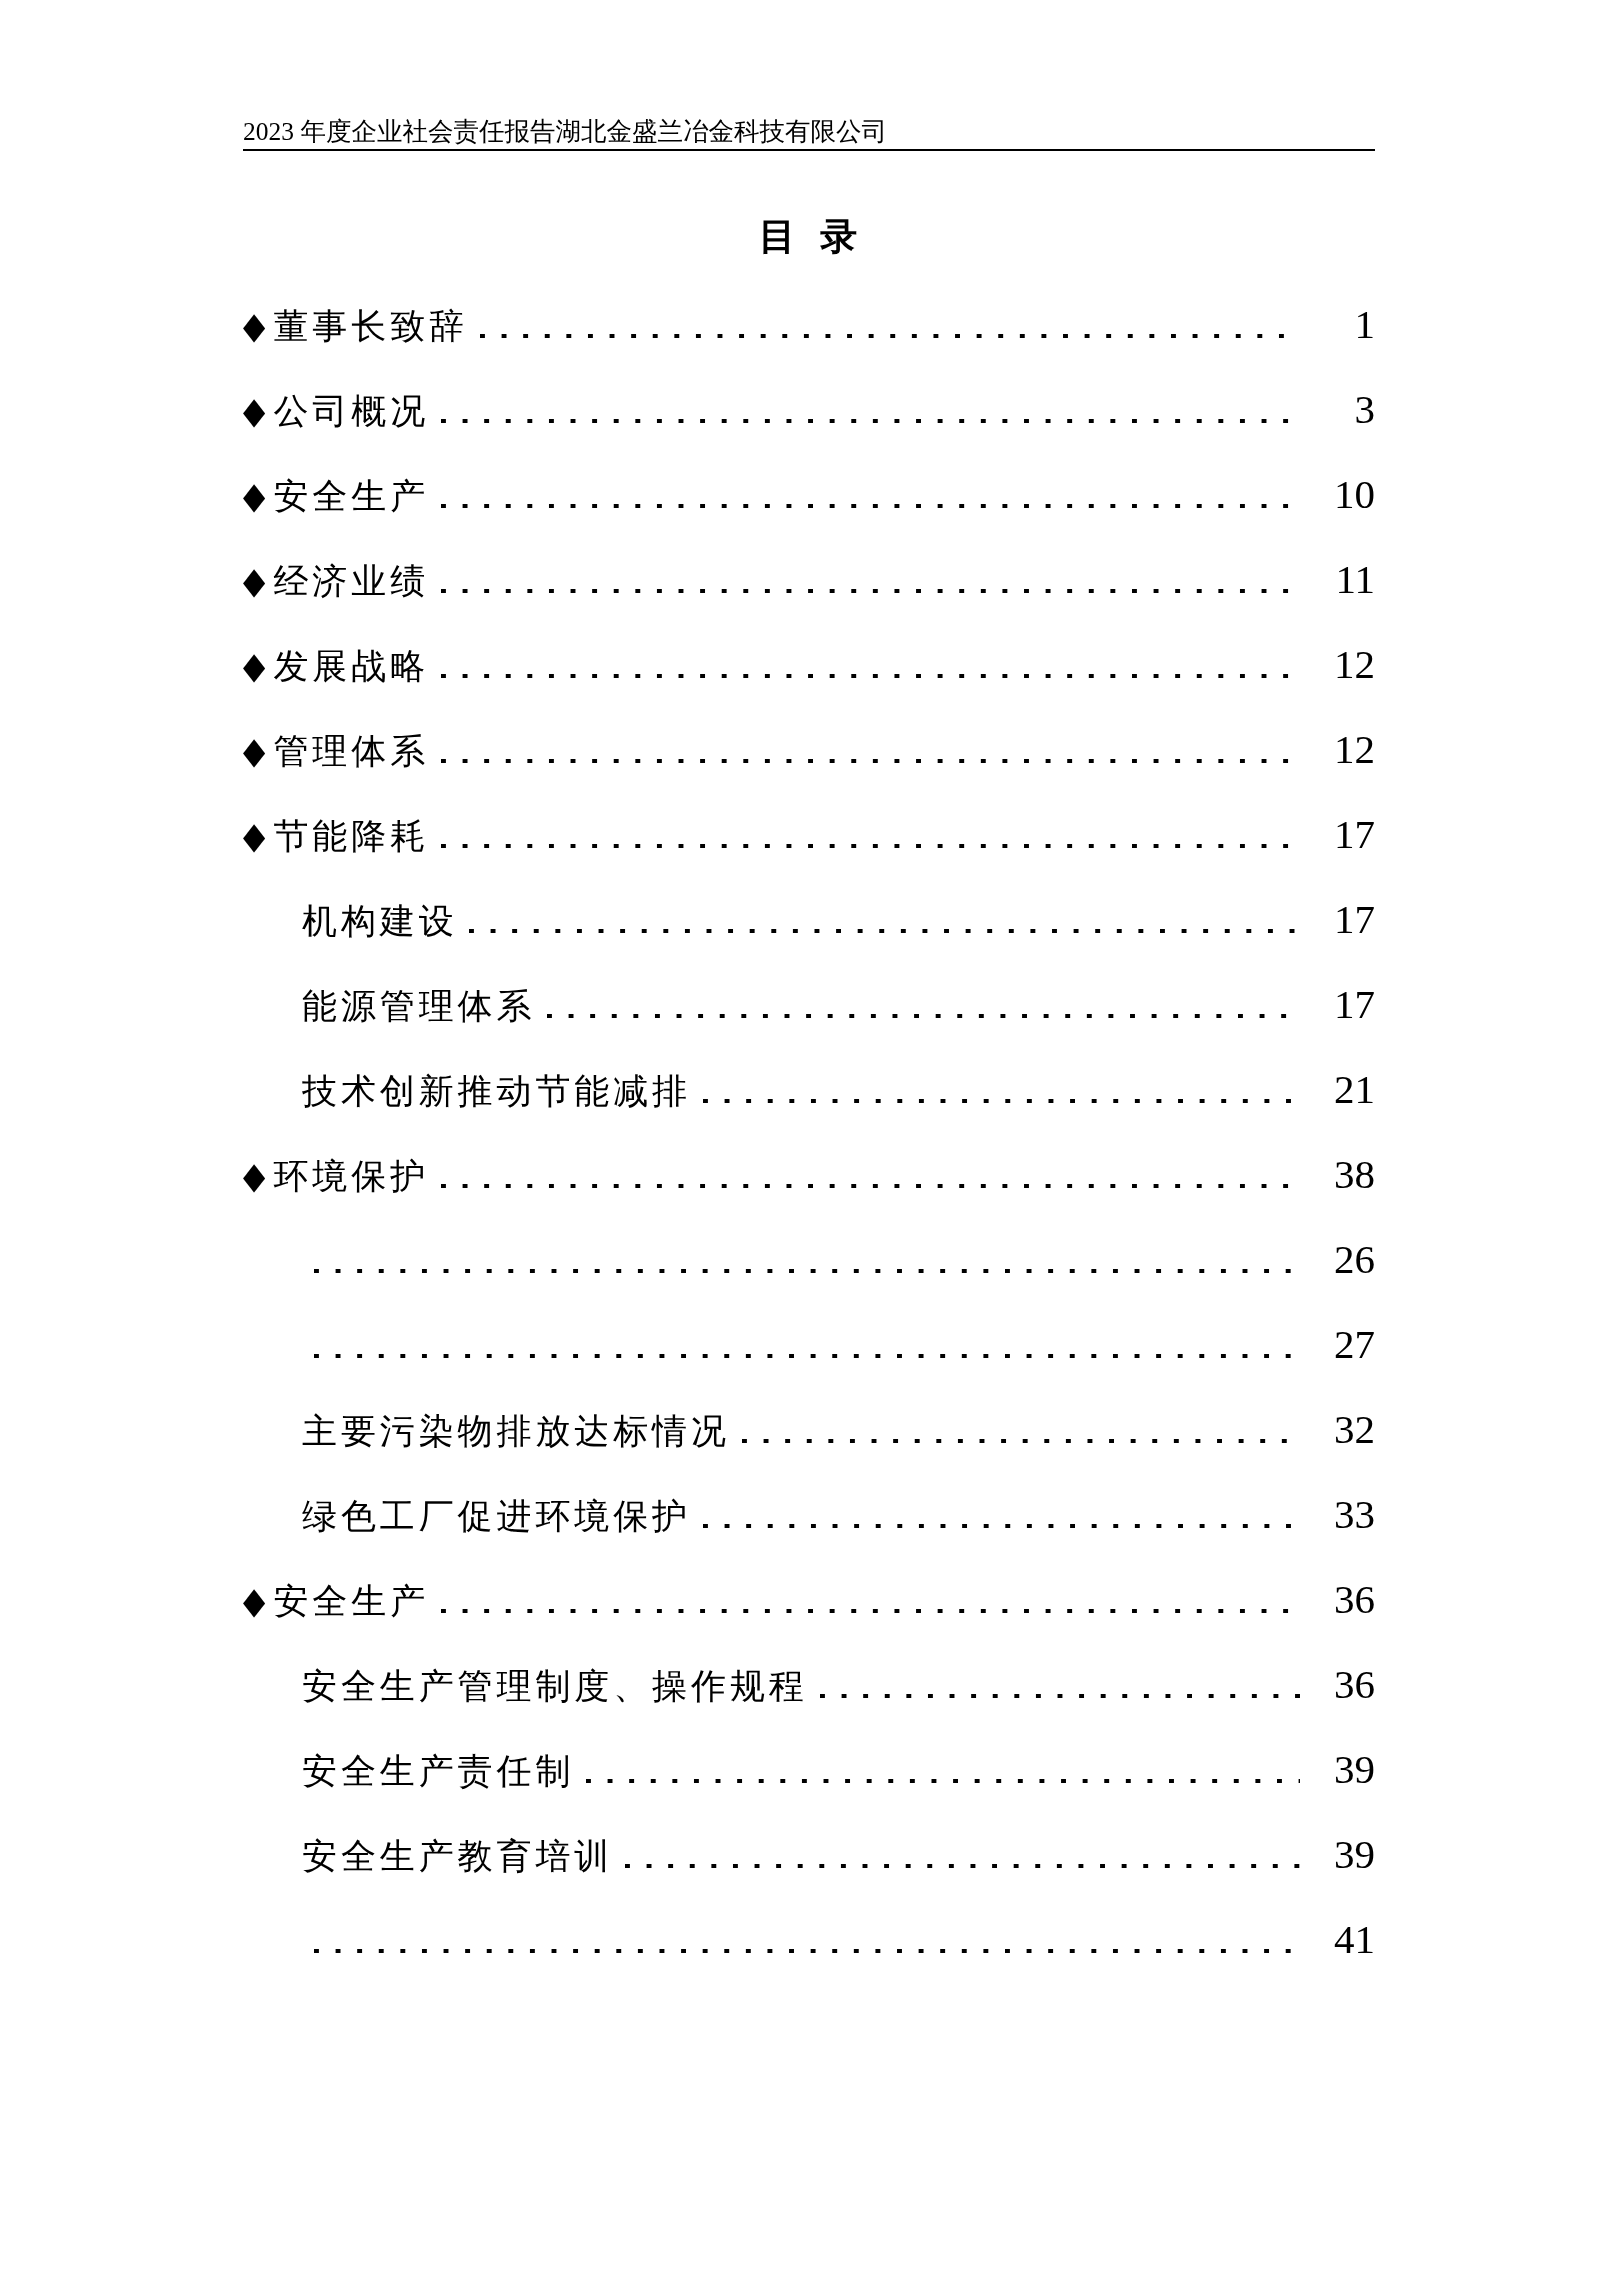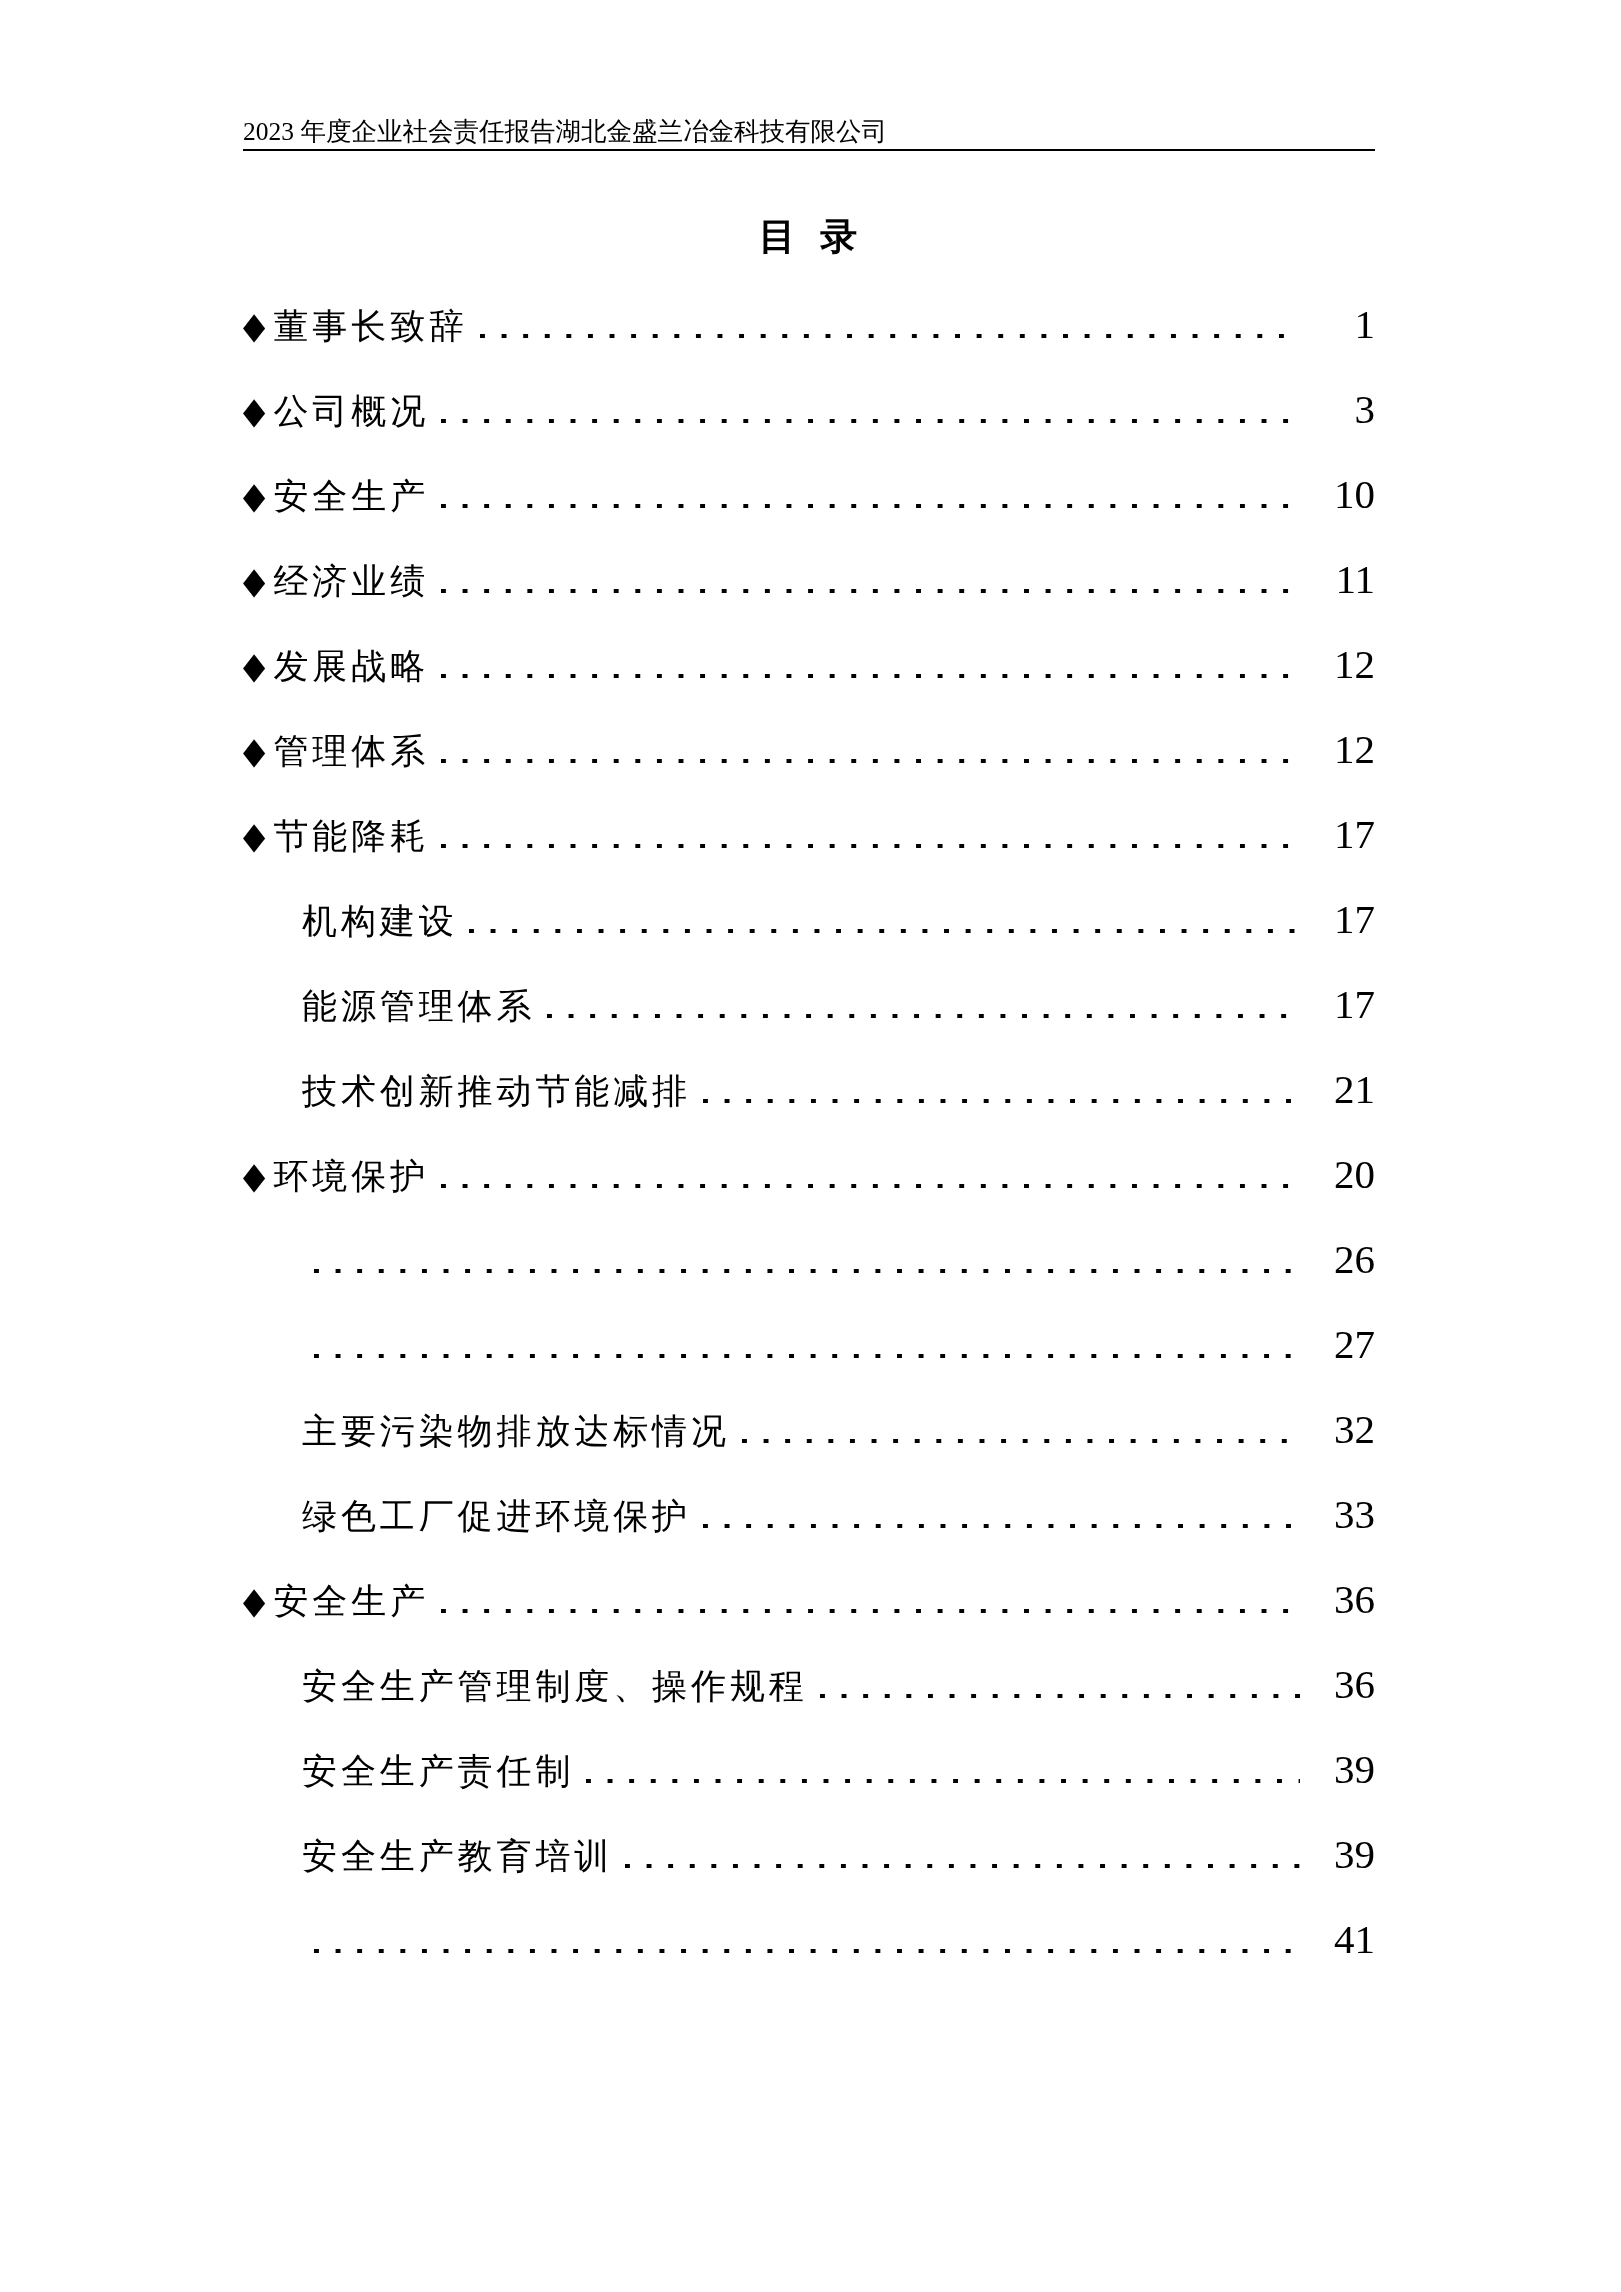--- a/index.html
+++ b/index.html
@@ -151,21 +151,21 @@
       <div class="toc-row level-2">
 
     <span class="toc-label">技术创新推动节能减排</span>
     <span class="leader"></span>
     <span class="pagenum">21</span>
   </div>
       <div class="toc-row level-1">
     <span class="bullet">◆</span>
     <span class="toc-label">环境保护</span>
     <span class="leader"></span>
-    <span class="pagenum">20</span>
+    <span class="pagenum">38</span>
   </div>
       <div class="toc-row level-2">
 
     <span class="leader"></span>
     <span class="pagenum">26</span>
   </div>
       <div class="toc-row level-2">
 
     <span class="leader"></span>
     <span class="pagenum">27</span>

